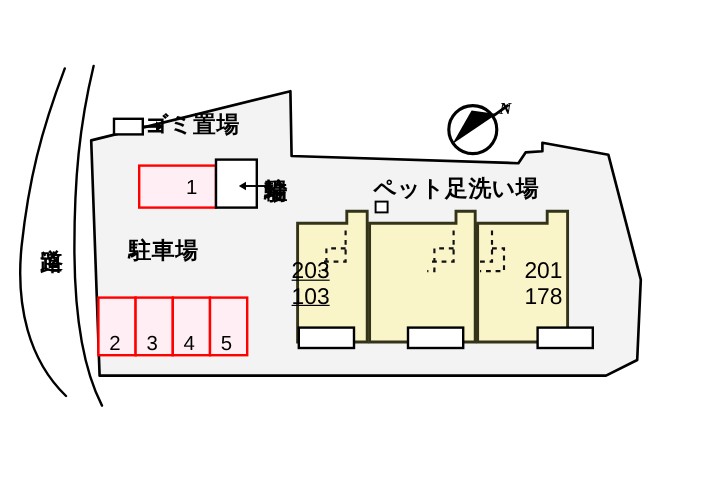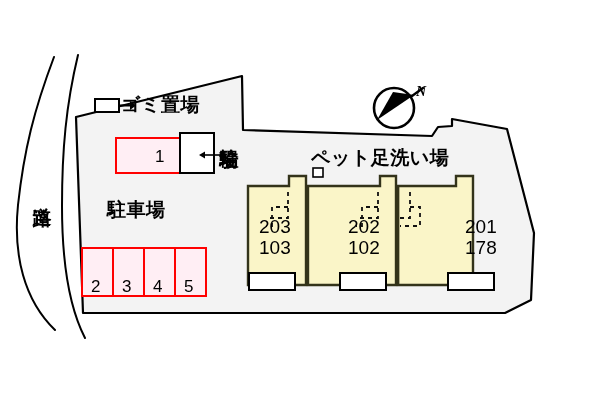--- a/index.html
+++ b/index.html
@@ -159,28 +159,24 @@
 
   <div class="compass-n" style="left:416px; top:84px;">N</div>
 
   <div class="stall-num" style="left:155px; top:147px;">1</div>
 
   <div class="stall-num" style="left:91px; top:277px;">2</div>
   <div class="stall-num" style="left:122px; top:277px;">3</div>
   <div class="stall-num" style="left:153px; top:277px;">4</div>
   <div class="stall-num" style="left:184px; top:277px;">5</div>
 
-  <div class="room-num" style="left:259px; top:216px;">
+  <div class="room-num" style="left:243px; top:216px;text-decoration:underline;">
     <div>203</div>
     <div>103</div>
   </div>
 
-  <div class="room-num" style="left:348px; top:216px;">
-    <div>202</div>
-    <div>102</div>
-  </div>
 
-  <div class="room-num" style="left:437px; top:216px;margin-left:28px;">
+  <div class="room-num" style="left:437px; top:216px;">
     <div>201</div>
     <div>178</div>
   </div>
 
 </div>
 
 </body></html>

